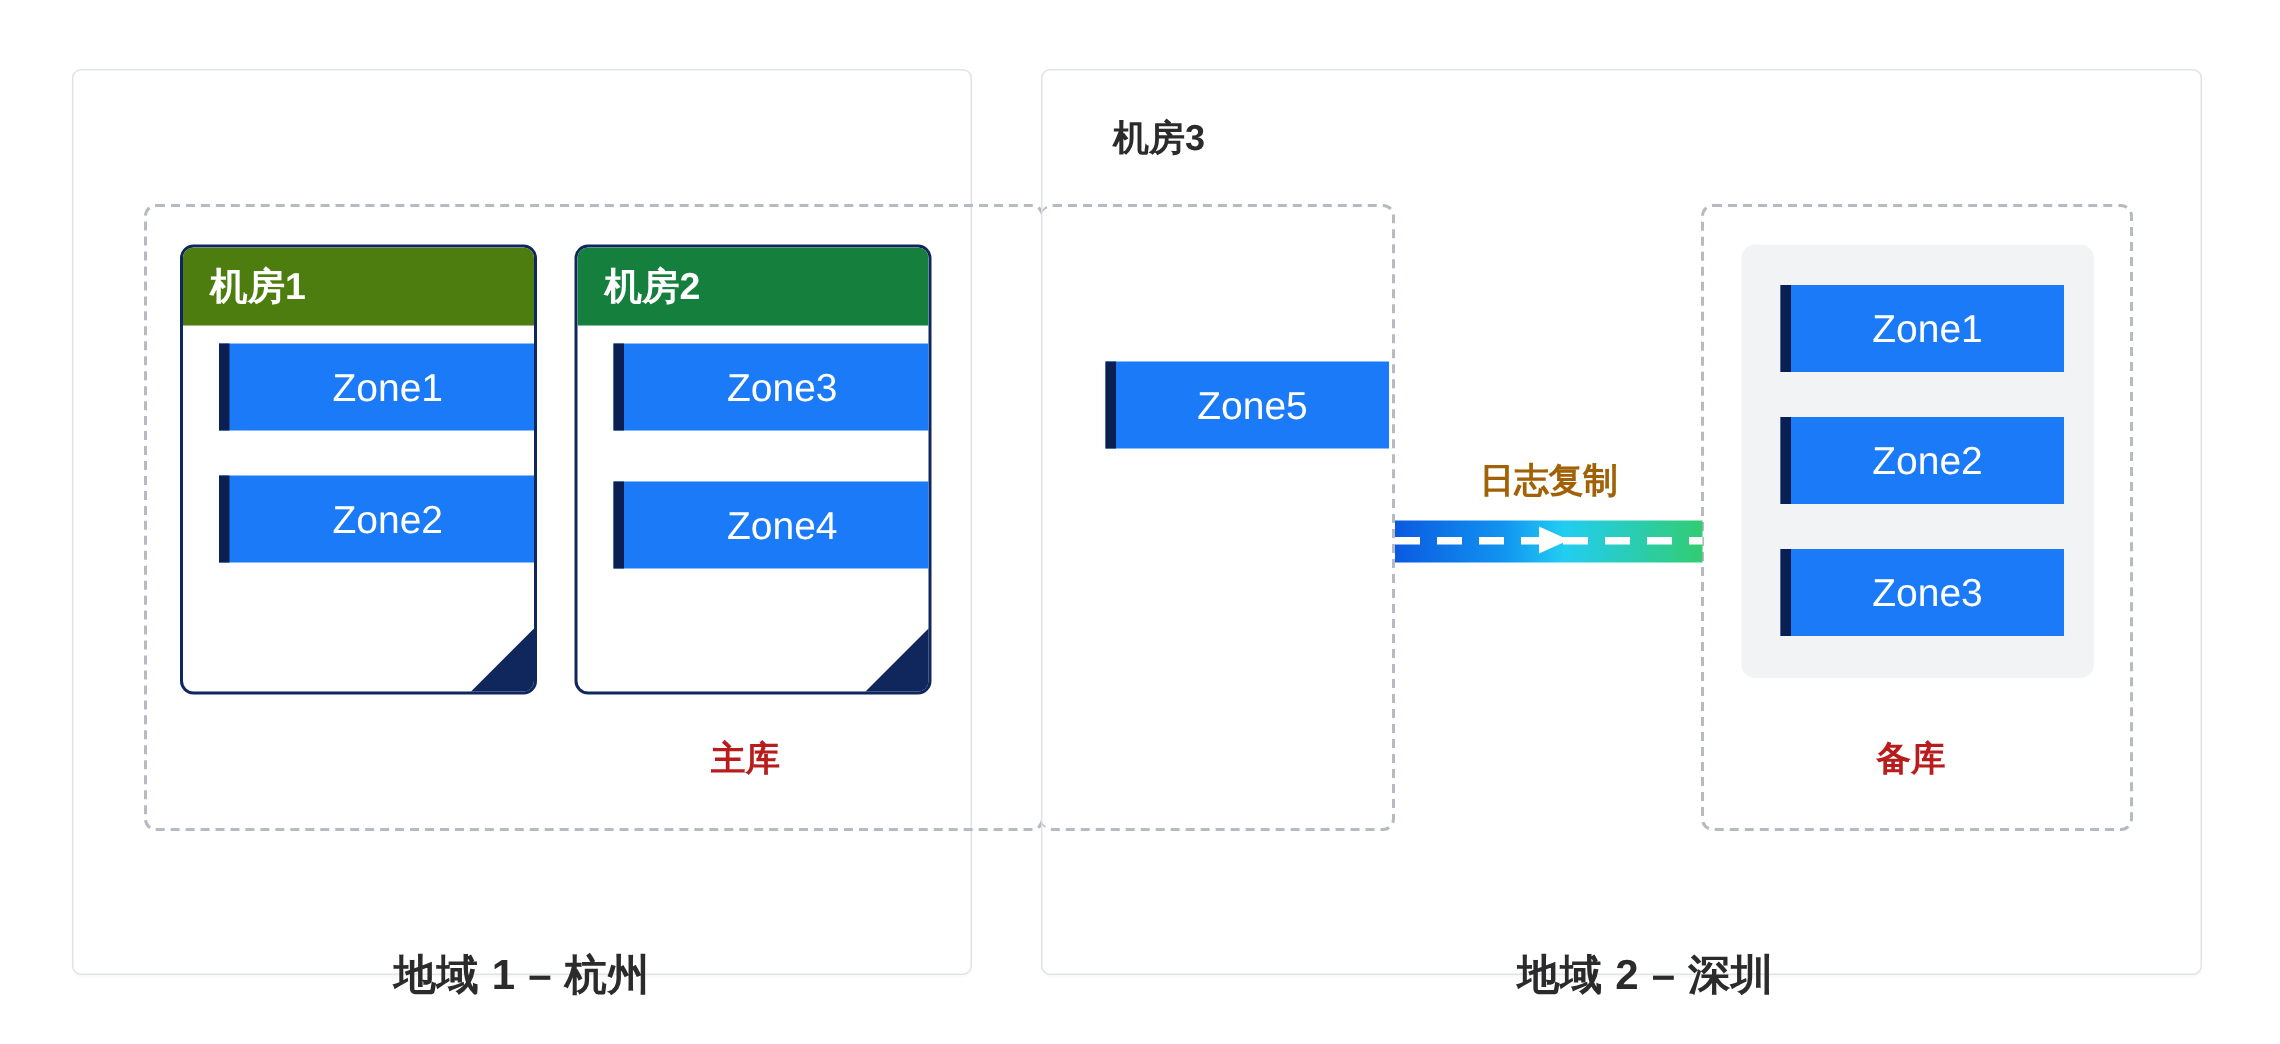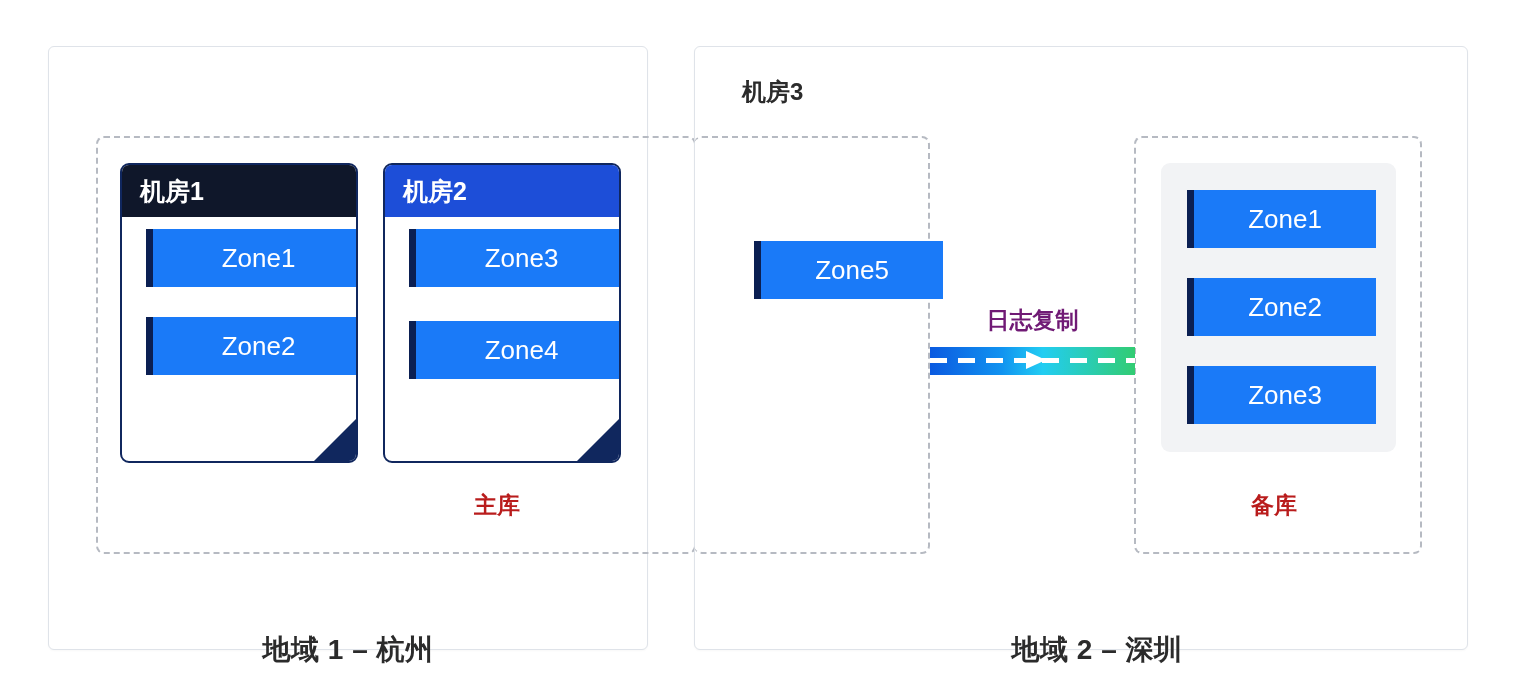--- a/index.html
+++ b/index.html
@@ -148,21 +148,21 @@
     width: 218px;
   }
   #zone-1 { top: 12px; }
   #zone-2 { top: 100px; }
   #zone-3 { top: 12px; }
   #zone-4 { top: 104px; }
 
   
   #zone-5 {
     position: absolute;
-    left: 754px;
+    left: 737px;
     top: 241px;
     width: 189px;
     height: 58px;
     line-height: 58px;
     text-align: center;
     font-size: 26px;
     color: #ffffff;
     background: #1a7af8;
     border-left: 7px solid #0b1f52;
     box-sizing: border-box;
@@ -225,46 +225,46 @@
     border-left: 20px solid #ffffff;
   }
   #replication-label {
     position: absolute;
     left: 930px;
     top: 305px;
     width: 205px;
     text-align: center;
     font-size: 23px;
     font-weight: 700;
-    color: #701a75;
+    color: #a16207;
     white-space: nowrap;
   }
 </style>
 </head>
 <body>
 
 <div id="stage">
 
   <div class="region-panel" id="region-left">
     <div class="region-caption" id="region-left-caption">地域 1 – 杭州</div>
   </div>
 
   <div class="dashed-group" id="group-primary"></div>
 
   <div class="idc-card" id="idc-card-1">
-    <div class="idc-card-header" style="background:#0f172a;">机房1</div>
+    <div class="idc-card-header" style="background:#4d7c0f;">机房1</div>
     <div class="idc-card-body">
       <div class="zone-chip card-zone" id="zone-1">Zone1</div>
       <div class="zone-chip card-zone" id="zone-2">Zone2</div>
     </div>
     <div class="fold-corner"></div>
   </div>
 
   <div class="idc-card" id="idc-card-2">
-    <div class="idc-card-header" style="background:#1d4ed8;">机房2</div>
+    <div class="idc-card-header" style="background:#15803d;">机房2</div>
     <div class="idc-card-body">
       <div class="zone-chip card-zone" id="zone-3">Zone3</div>
       <div class="zone-chip card-zone" id="zone-4">Zone4</div>
     </div>
     <div class="fold-corner"></div>
   </div>
 
   <div class="group-caption" id="primary-caption">主库</div>
 
   <div class="region-panel" id="region-right">

